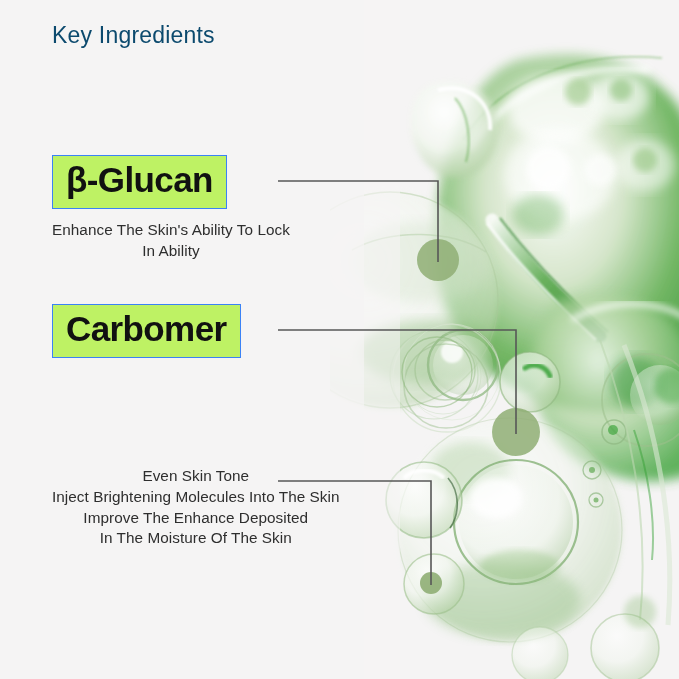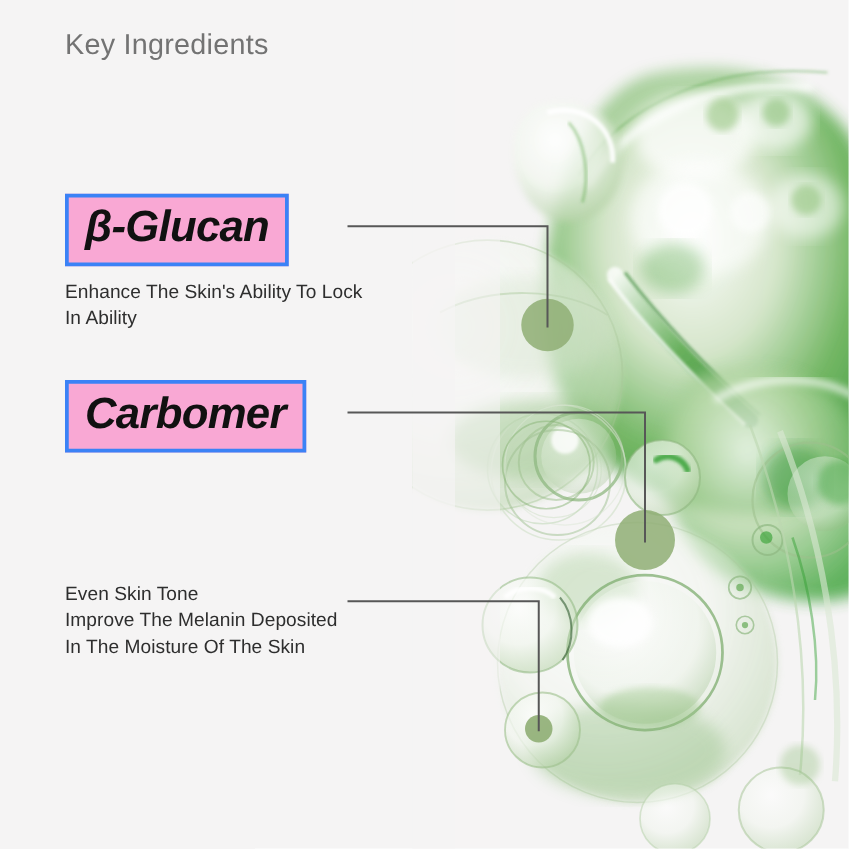--- a/index.html
+++ b/index.html
@@ -29,55 +29,55 @@
     position: absolute;
     inset: 0;
   }
 
   .page-title {
     position: absolute;
     left: 52px;
     top: 22px;
     font-size: 23px;
     font-weight: 400;
-    color: #737373;
+    color: #0c4a6e;
     letter-spacing: 0.2px;
     white-space: nowrap;
   }
 
   .ingredient {
     position: absolute;
     left: 52px;
   }
 
   .name-box {
     display: inline-block;
-    background: #f9a8d4;
-    border: 3px solid #3b82f6;
+    background: #bef264;
+    border: 1px solid #3b82f6;
     box-sizing: border-box;
     padding: 6px 13px 9px 13px;
-    font-style: italic;
   }
   .name-text {
     font-size: 35px;
     font-weight: 700;
     color: #111111;
     letter-spacing: -0.6px;
     line-height: 1.05;
     white-space: nowrap;
   }
 
   .desc {
     margin-top: 11px;
     font-size: 15.3px;
     font-weight: 400;
     color: #2e2e2e;
     line-height: 1.36;
     letter-spacing: 0.05px;
     white-space: nowrap;
+    text-align: center;
   }
   .desc-line { display: block; }
 
   
   #leaders {
     position: absolute;
     inset: 0;
     pointer-events: none;
   }
 </style>
@@ -266,19 +266,20 @@
 
     <div class="ingredient" style="top:304px;">
       <div class="name-box">
         <div class="name-text">Carbomer</div>
       </div>
     </div>
 
     <div class="ingredient" style="top:455px;">
       <div class="desc">
         <span class="desc-line">Even Skin Tone</span>
-        <span class="desc-line">Improve The Melanin Deposited</span>
+        <span class="desc-line">Inject Brightening Molecules Into The Skin</span>
+        <span class="desc-line">Improve The Enhance Deposited</span>
         <span class="desc-line">In The Moisture Of The Skin</span>
       </div>
     </div>
 
   </div>
 </div>
 
 </body></html>

